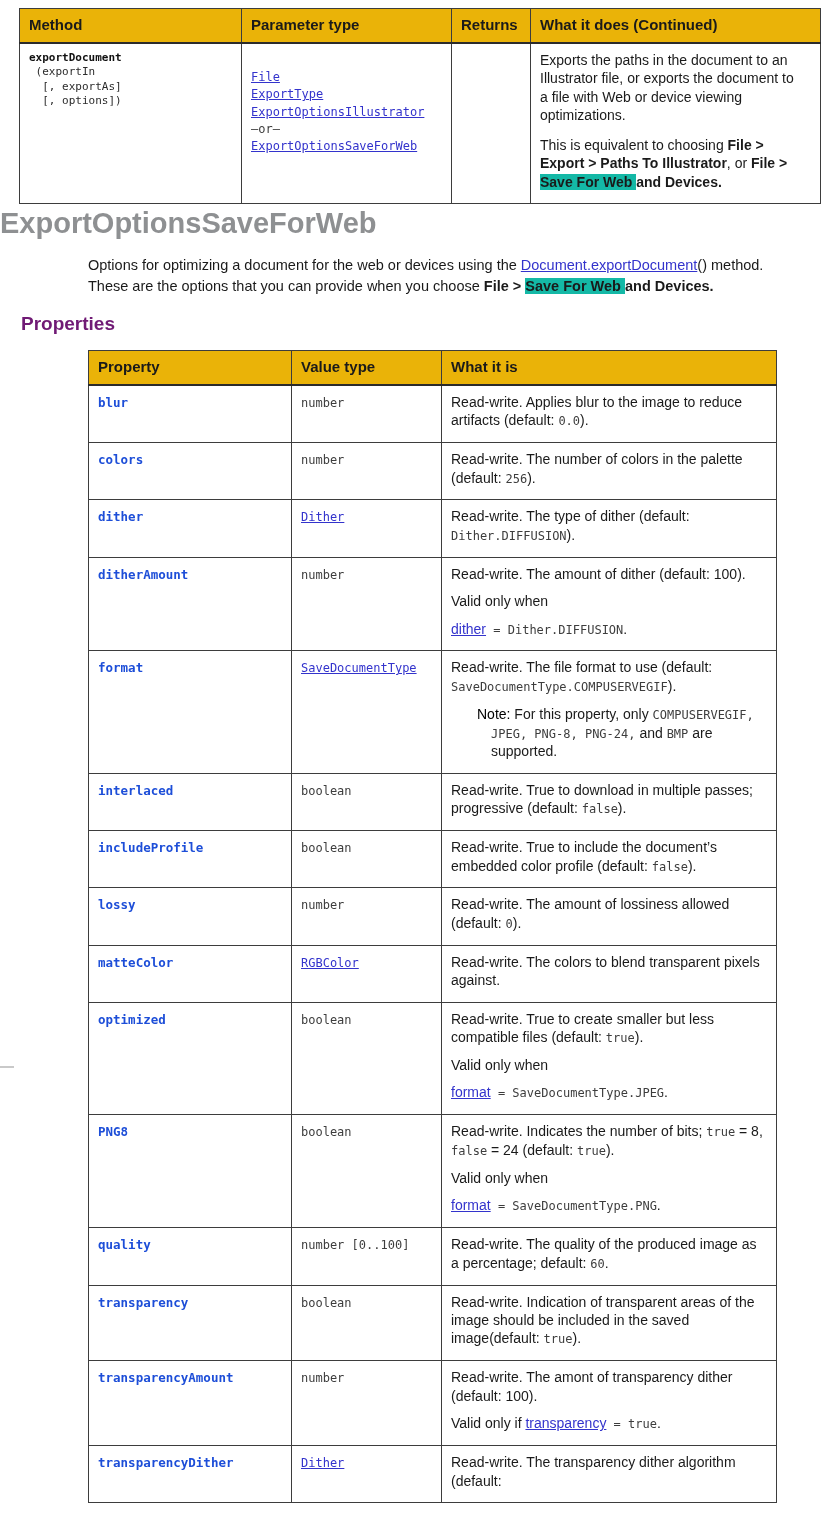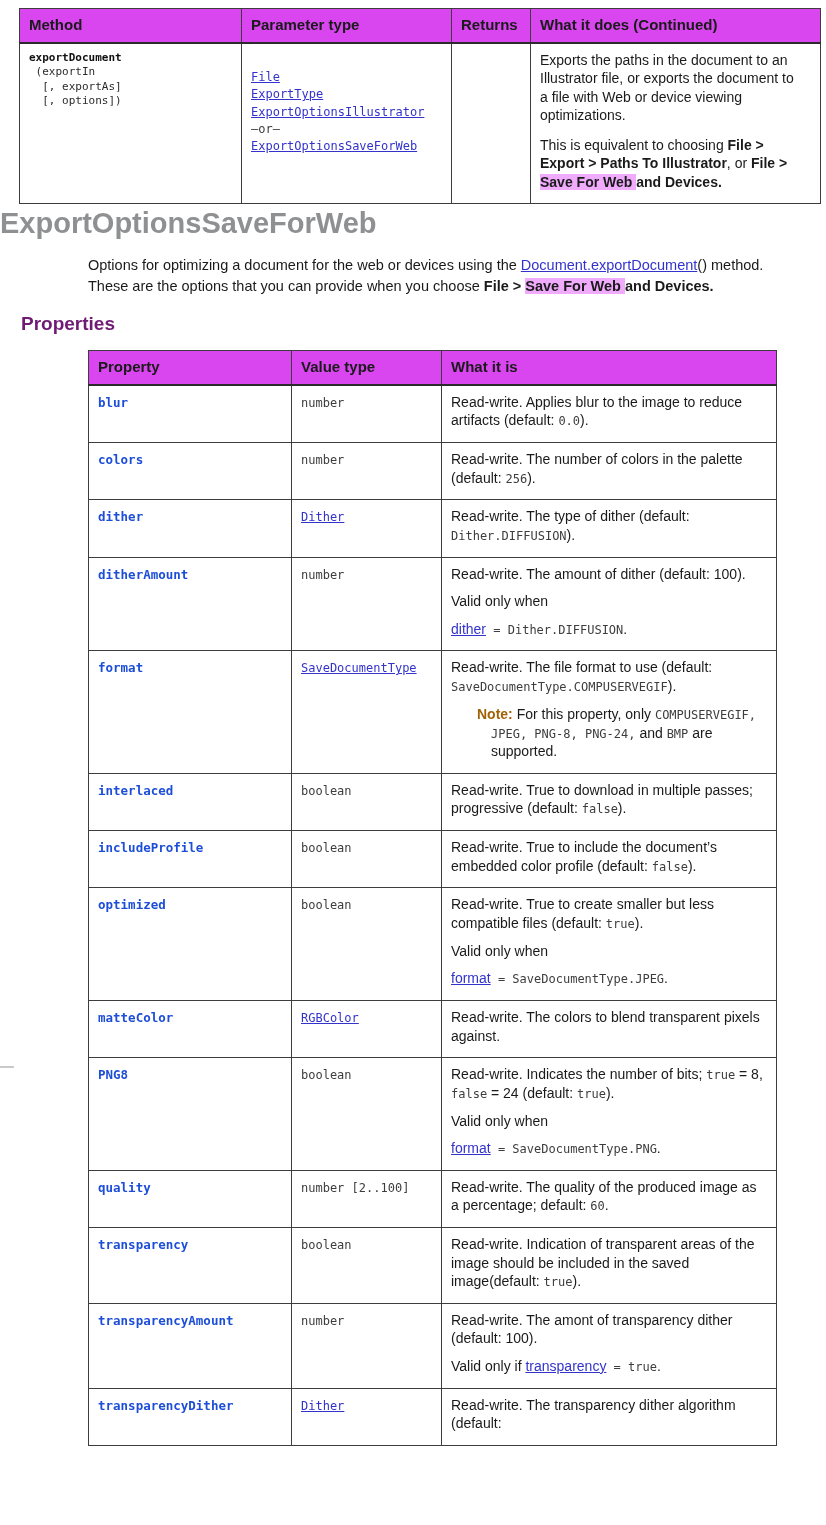--- a/index.html
+++ b/index.html
@@ -10,22 +10,22 @@
     position: relative;
     font-family: "Liberation Sans", sans-serif;
     color: #1a1a1a;
     overflow: hidden;
   }
 
   
   .b    { font-weight: bold; }
   .code { font-family: "DejaVu Sans Mono", "Liberation Mono", monospace; font-size: 12px; color: #3d3d3d; }
   .link { color: #3333cc; text-decoration: underline; }
-  .hl   { background: #f0abfc; }
-  .note { color: #a16207; font-weight: bold; padding-left: 26px; }
+  .hl   { background: #14b8a6; }
+  .note { color: #000000; font-weight: normal; padding-left: 26px; }
 
   
   .method-table-wrap { position: absolute; left: 19px; top: 8px; width: 801px; }
   table.doc-table {
     border-collapse: collapse;
     width: 100%;
     table-layout: fixed;
   }
   table.doc-table th, table.doc-table td {
     border: 1px solid #3d3d3d;
@@ -33,21 +33,21 @@
     text-align: left;
     padding: 7px 9px 12px 9px;
     font-size: 14px;
     line-height: 1.32;
   }
   table.doc-table th {
     font-size: 15px;
     font-weight: bold;
     padding: 6px 5px 7px 9px;
     border-bottom: 2px solid #2b2b2b;
-    background: #d946ef;
+    background: #eab308;
   }
   .method-table .col-method { width: 222px; }
   .method-table .col-param  { width: 210px; }
   .method-table .col-ret    { width: 79px;  }
   .method-table .col-what   { width: 290px; }
 
   .sig {
     font-family: "DejaVu Sans Mono", "Liberation Mono", monospace;
     font-size: 11px;
     white-space: pre;
@@ -208,47 +208,54 @@
           </td>
         </tr>
         <tr>
           <td><span class="prop-name">includeProfile</span></td>
           <td><span class="code">boolean</span></td>
           <td>
             <p class="cell-p"><span>Read-write. True to include the document’s embedded color profile (default: </span><span class="code">false</span><span>).</span></p>
           </td>
         </tr>
         <tr>
+          <td><span class="prop-name">lossy</span></td>
+          <td><span class="code">number</span></td>
+          <td>
+            <p class="cell-p"><span>Read-write. The amount of lossiness allowed (default: </span><span class="code">0</span><span>).</span></p>
+          </td>
+        </tr>
+        <tr>
+          <td><span class="prop-name">matteColor</span></td>
+          <td><span class="code link">RGBColor</span></td>
+          <td>
+            <p class="cell-p"><span>Read-write. The colors to blend transparent pixels against.</span></p>
+          </td>
+        </tr>
+        <tr>
           <td><span class="prop-name">optimized</span></td>
           <td><span class="code">boolean</span></td>
           <td>
             <p class="cell-p"><span>Read-write. True to create smaller but less compatible files (default: </span><span class="code">true</span><span>).</span></p>
             <p class="cell-p"><span>Valid only when</span></p>
             <p class="cell-p"><span class="link">format</span><span class="code"> = SaveDocumentType.JPEG</span><span>.</span></p>
           </td>
         </tr>
         <tr>
-          <td><span class="prop-name">matteColor</span></td>
-          <td><span class="code link">RGBColor</span></td>
-          <td>
-            <p class="cell-p"><span>Read-write. The colors to blend transparent pixels against.</span></p>
-          </td>
-        </tr>
-        <tr>
           <td><span class="prop-name">PNG8</span></td>
           <td><span class="code">boolean</span></td>
           <td>
             <p class="cell-p"><span>Read-write. Indicates the number of bits; </span><span class="code">true</span><span> = 8, </span><span class="code">false</span><span> = 24 (default: </span><span class="code">true</span><span>).</span></p>
             <p class="cell-p"><span>Valid only when</span></p>
             <p class="cell-p"><span class="link">format</span><span class="code"> = SaveDocumentType.PNG</span><span>.</span></p>
           </td>
         </tr>
         <tr>
           <td><span class="prop-name">quality</span></td>
-          <td><span class="code">number [2..100]</span></td>
+          <td><span class="code">number [0..100]</span></td>
           <td>
             <p class="cell-p"><span>Read-write. The quality of the produced image as a percentage; default: </span><span class="code">60</span><span>.</span></p>
           </td>
         </tr>
         <tr>
           <td><span class="prop-name">transparency</span></td>
           <td><span class="code">boolean</span></td>
           <td>
             <p class="cell-p"><span>Read-write. Indication of transparent areas of the image should be included in the saved image(default: </span><span class="code">true</span><span>).</span></p>
           </td>

